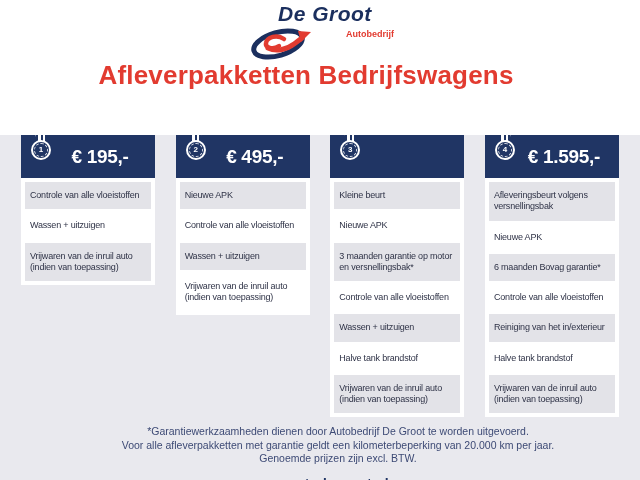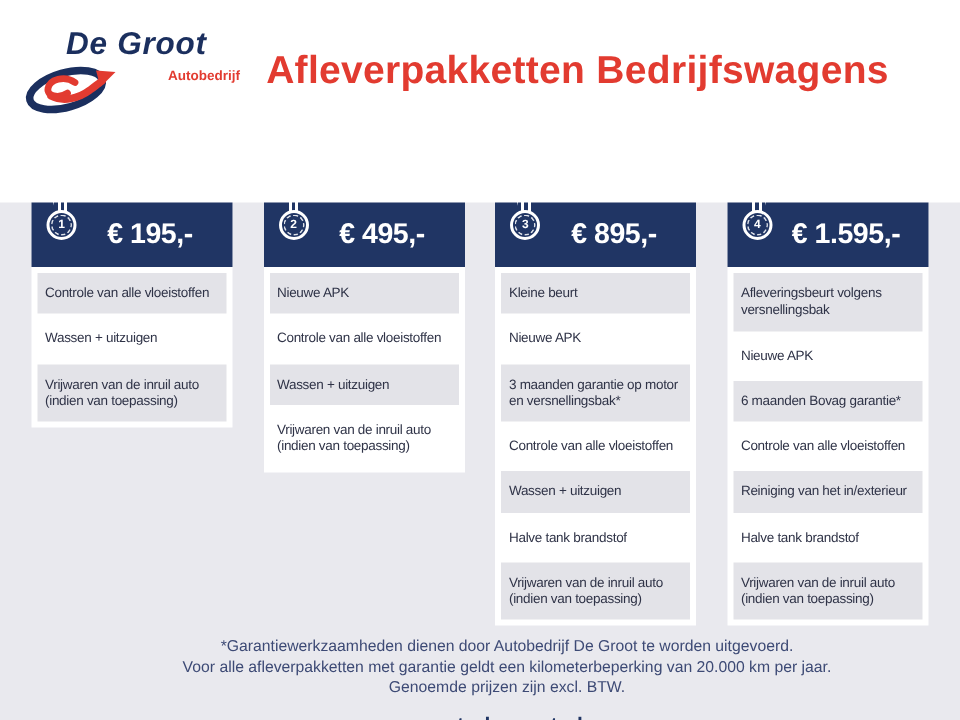--- a/index.html
+++ b/index.html
@@ -11,20 +11,21 @@
     overflow: hidden;
   }
 
   
   .top-header {
     height: 92px;
     background: #ffffff;
     display: flex;
     align-items: center;
     padding-left: 14px;
+    flex-direction: column;
   }
   .logo {
     position: relative;
     width: 158px;
     height: 60px;
     flex: 0 0 auto;
   }
   .logo-swoosh { position: absolute; left: 0; top: 20px; }
   .logo-name {
     position: absolute;
@@ -217,21 +218,20 @@
   </div>
 
   <div class="package-card">
     <div class="card-header">
       <div class="medal">
         <div class="medal-ribbon"></div>
         <div class="medal-circle">
           <span class="medal-number">3</span>
         </div>
       </div>
-      <div class="price">€ 895,-</div>
     </div>
     <ul class="package-items">
           <li class="item shaded">Kleine beurt</li>
           <li class="item plain">Nieuwe APK</li>
           <li class="item shaded">3 maanden garantie op motor en versnellingsbak*</li>
           <li class="item plain">Controle van alle vloeistoffen</li>
           <li class="item shaded">Wassen + uitzuigen</li>
           <li class="item plain">Halve tank brandstof</li>
           <li class="item shaded">Vrijwaren van de inruil auto (indien van toepassing)</li>
         </ul>

